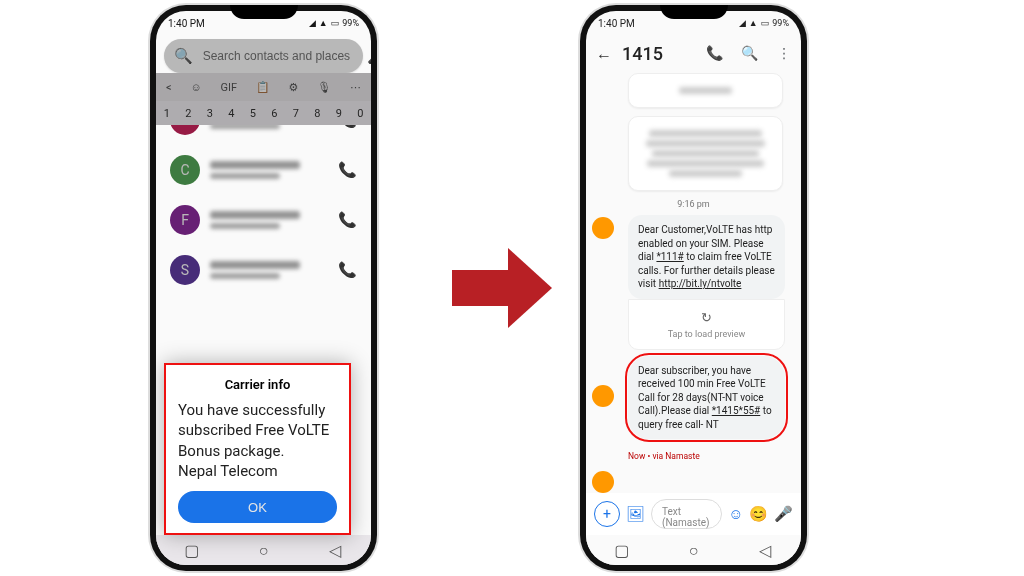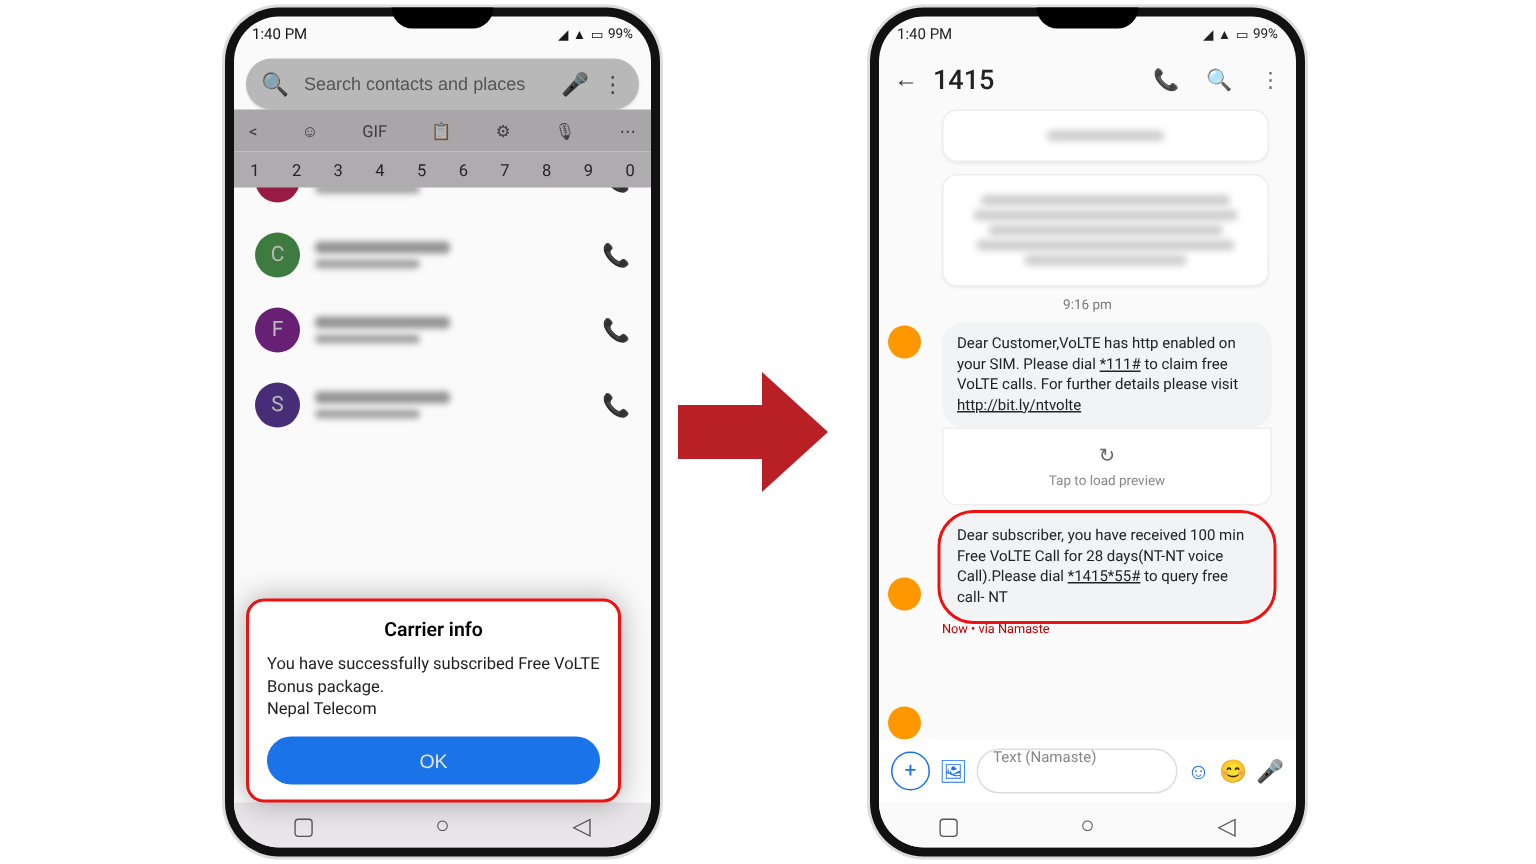--- a/index.html
+++ b/index.html
@@ -1,66 +1,66 @@
 <!DOCTYPE html>
 <html><head>
 <meta charset="utf-8">
 <style>
   :root { --accent:#1a73e8; --red:#b82025; --bg:#fff; }
   body { margin:0; background:#fff; font-family:-apple-system,Roboto,Arial,sans-serif; width:1024px; height:576px; position:relative; overflow:hidden }
   .arrow { position:absolute; left:452px; top:248px; width:100px; height:80px; }
   .arrow-body { position:absolute; left:0; top:22px; width:58px; height:36px; background:var(--red) }
   .arrow-head { position:absolute; left:56px; top:0; width:0; height:0; border-left:44px solid var(--red); border-top:40px solid transparent; border-bottom:40px solid transparent }
-  .phone { position:absolute; width:290px; height:566px; top:5px; border-radius:36px; background:#111; padding:0; box-shadow:0 0 0 2px #ddd }
+  .phone { position:absolute; width:227px; height:566px; top:5px; border-radius:36px; background:#111; padding:0; box-shadow:0 0 0 2px #ddd }
   .phone.left  { left:150px }
   .phone.right { left:580px }
   .notch { position:absolute; top:0; left:50%; transform:translateX(-50%); width:68px; height:14px; background:#000; border-radius:0 0 14px 14px; z-index:50 }
   .screen { position:absolute; inset:6px; border-radius:30px; overflow:hidden; background:#fafafa }
   .dim { filter:brightness(.72) grayscale(.15) }
   .statusbar { display:flex; justify-content:space-between; align-items:center; height:20px; padding:2px 12px 0; font-size:10px; color:#222 }
   .sb-r { display:flex; gap:3px; align-items:center }
   .sb-r span { font-size:9px }
   .searchrow { display:flex; align-items:center; gap:8px; margin:6px 8px; background:#fff; border-radius:22px; height:34px; padding:0 10px; box-shadow:0 1px 2px rgba(0,0,0,.12) }
   .searchrow .ico { color:#5f6368; font-size:15px }
   .searchrow input { border:0; flex:1; font-size:12px; color:#0c4a6e; outline:0; background:transparent }
   .section-label { font-size:9px; color:#5f6368; letter-spacing:.5px; margin:8px 14px 4px }
   .row { display:flex; align-items:center; gap:10px; padding:10px 14px }
   .avatar { width:30px; height:30px; border-radius:50%; color:#fff; display:flex; align-items:center; justify-content:center; font-size:14px; flex:0 0 30px }
   .row .meta { flex:1 }
   .meta .t1 { height:8px; width:90px; background:#ccc; border-radius:3px; filter:blur(2px); margin-bottom:4px }
   .meta .t2 { height:6px; width:70px; background:#ddd; border-radius:3px; filter:blur(2px) }
   .callico { color:#5f6368; font-size:15px }
   .kbbar { position:absolute; bottom:194px; left:0; right:0; height:28px; background:#e9e6ea; display:flex; align-items:center; justify-content:space-between; padding:0 10px; font-size:11px; color:#555 }
   .kbnums { position:absolute; bottom:170px; left:0; right:0; height:24px; background:#f2eff3; display:flex; justify-content:space-around; align-items:center; font-size:11px; color:#333 }
-  .carrier-wrap { position:absolute; bottom:30px; left:8px; right:20px; background:#fff; border-radius:12px; border:2px solid #e11; padding:10px 12px 10px; z-index:40; box-shadow:0 0 20px rgba(0,0,0,.3) }
+  .carrier-wrap { position:absolute; bottom:30px; left:8px; right:20px; background:#fff; border-radius:0; border:2px solid #e11; padding:10px 12px 10px; z-index:40; box-shadow:0 0 20px rgba(0,0,0,.3) }
   .carrier-wrap h3 { margin:2px 0 8px; text-align:center; font-size:13px; font-weight:600 }
-  .carrier-wrap p { margin:0 0 10px; font-size:11px; color:#222; line-height:1.35 }
+  .carrier-wrap p { margin:0 0 10px; font-size:15px; color:#222; line-height:1.35 }
   .okbtn { background:var(--accent); color:#e5e5e5; border:0; border-radius:20px; width:100%; height:32px; font-size:13px; font-weight:500 }
   .navbar { position:absolute; bottom:0; left:0; right:0; height:30px; display:flex; justify-content:space-around; align-items:center; background:#e9e6ea }
   .navbar.r { background:#fafafa }
   .navbtn { width:14px; height:14px; display:flex; align-items:center; justify-content:center; color:#555 }
   
   .convhdr { display:flex; align-items:center; gap:10px; padding:4px 10px; height:32px }
   .convhdr .back { font-size:16px; color:#333 }
   .convhdr .title { flex:1; font-size:18px; font-weight:500; color:#222 }
   .convhdr .ico { font-size:14px; color:#5f6368; margin-left:8px }
   .msgs { position:absolute; top:56px; bottom:72px; left:0; right:0; overflow:hidden; padding:0 8px }
   .blurcard { background:#fff; border:1px solid #eee; border-radius:10px; margin:6px 10px 8px 34px; padding:10px; box-shadow:0 1px 2px rgba(0,0,0,.06) }
   .blurlines div { height:7px; background:#ccc; margin:3px auto; border-radius:3px; filter:blur(2.5px) }
   .avs { width:22px; height:22px; border-radius:50%; background:#ff9800; position:absolute }
   .time { text-align:center; font-size:9px; color:#777; margin:6px 0 }
   .bubble { background:#f1f3f4; border-radius:14px; padding:8px 10px; font-size:10px; color:#222; line-height:1.35; margin:2px 8px 2px 34px; position:relative }
   .bubble.hl { outline:2px solid #e11; outline-offset:1px; border-radius:21px }
   .linkish { text-decoration:underline }
   .previewcard { background:#fff; border:1px solid #eee; border-radius:0 0 10px 10px; margin:-2px 8px 6px 34px; padding:10px; text-align:center; font-size:9px; color:#888 }
-  .tstamp { font-size:8.5px; color:#b00; margin:2px 8px 0 34px }
+  .tstamp { font-size:8.5px; color:#b00; margin:12px 8px 0 34px }
   .compose { position:absolute; bottom:30px; left:0; right:0; height:42px; display:flex; align-items:center; gap:6px; padding:0 8px; background:#fff }
   .compose .circ { width:24px; height:24px; border-radius:50%; border:1.5px solid var(--accent); color:var(--accent); display:flex; align-items:center; justify-content:center; font-size:14px }
   .compose .ico { color:var(--accent); font-size:15px }
-  .compose .field { flex:1; border:1px solid #ddd; border-radius:18px; height:28px; display:flex; align-items:flex-start; padding:0 10px; font-size:10px; color:#888 }
+  .compose .field { flex:1; border:1px solid #ddd; border-radius:18px; height:28px; display:flex; align-items:flex-end; padding:0 10px; font-size:10px; color:#888 }
 </style>
 </head>
 <body>
 
 <div class="arrow">
   <div class="arrow-body"></div>
     <div class="arrow-head"></div>
 </div>
 
 <div class="phone left">

